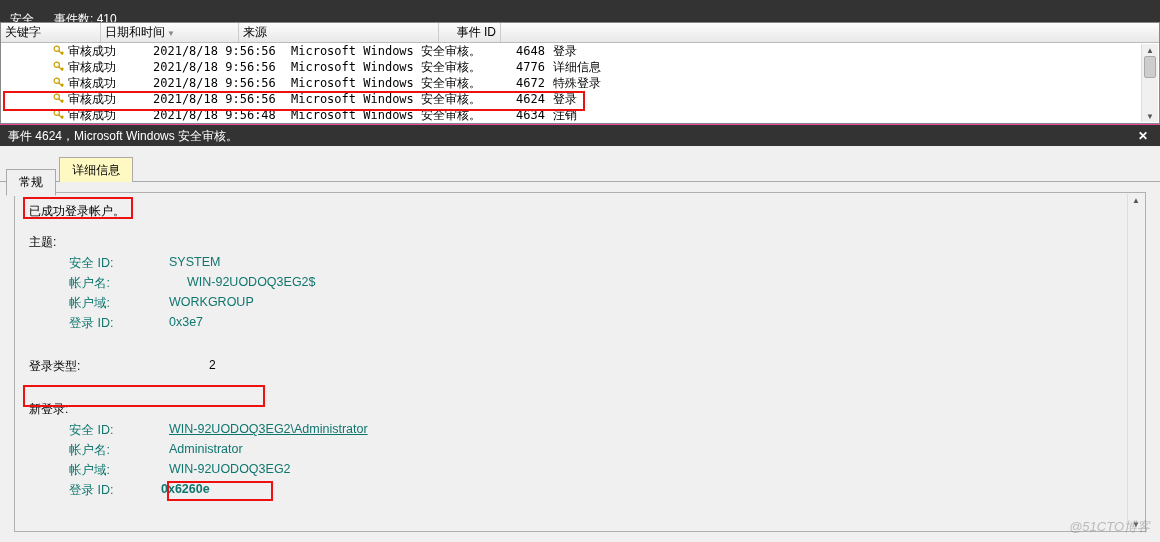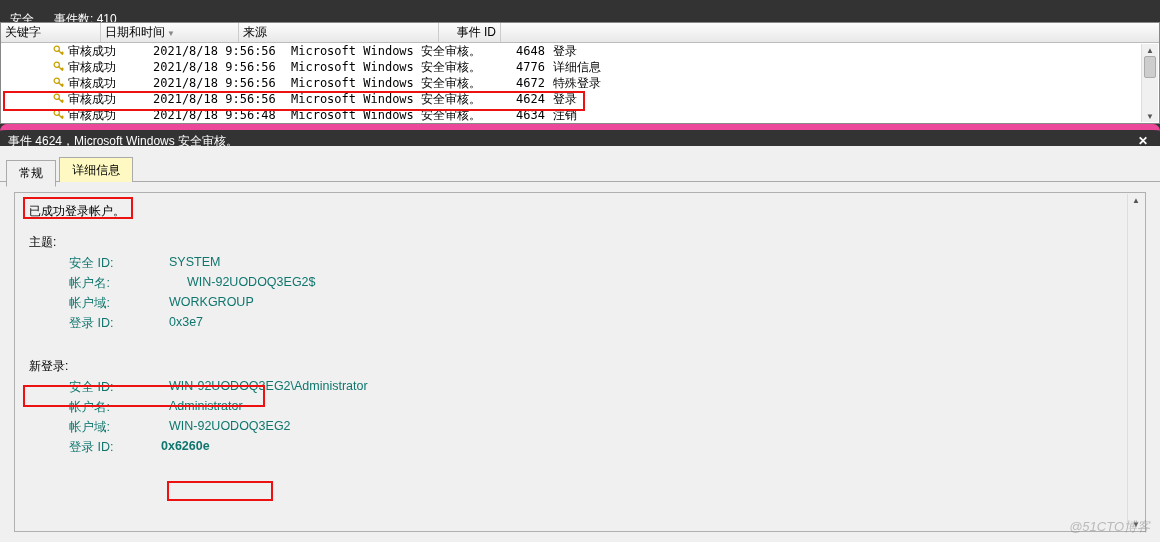--- a/index.html
+++ b/index.html
@@ -92,40 +92,39 @@
       pointer-events: none;
     }
     .detail-title-bar {
       background: #333;
       color: #fff;
       height: 22px;
       line-height: 22px;
       padding: 0 8px;
       display: flex;
       justify-content: space-between;
-      border-top: 6px solid #ec4899;
-      border-radius: 7px;
+      border-top: 1px solid #ec4899;
     }
     .detail-close { cursor: pointer; font-weight: bold; padding: 0 4px; }
     .tabs-area {
       background: #f0f0f0;
       border-bottom: 1px solid #aaa;
       padding: 6px 6px 0 6px;
       height: 36px;
       position: relative;
     }
     .tab {
       display: inline-block;
       padding: 4px 12px;
       font-size: 12px;
       background: #f0f0f0;
       border: 1px solid #aaa;
       border-bottom: none;
       position: relative;
-      top: 8px;
+      top: 17px;
       color: #000;
     }
     .tab.active {
       background: #f0f0f0;
       border-bottom: 1px solid #f0f0f0;
       z-index: 2;
     }
     .tab.inactive {
       background: #fef9c3;
       top: 5px;
@@ -266,25 +265,29 @@
       </div>
     <div class="kv-row">
         <div class="kv-label">帐户域:</div>
         <div class="kv-value" style="margin-left:10px;">WORKGROUP</div>
       </div>
     <div class="kv-row">
         <div class="kv-label">登录 ID:</div>
         <div class="kv-value" style="margin-left:10px;">0x3e7</div>
       </div>
 
+    <div style="display:flex; margin-top:26px; margin-left:0;">
+      <div style="width:180px;">登录类型:</div>
+      <div>2</div>
+    </div>
 
     <div class="section-title" style="margin-top:26px;">新登录:</div>
     <div class="kv-row">
         <div class="kv-label">安全 ID:</div>
-        <div class="kv-value" style="margin-left:10px;">WIN-92UODOQ3EG2\Administrator</div>
+        <div class="kv-value" style="margin-left:10px;text-decoration:underline;">WIN-92UODOQ3EG2\Administrator</div>
       </div>
     <div class="kv-row">
         <div class="kv-label">帐户名:</div>
         <div class="kv-value" style="margin-left:10px;">Administrator</div>
       </div>
     <div class="kv-row">
         <div class="kv-label">帐户域:</div>
         <div class="kv-value" style="margin-left:10px;">WIN-92UODOQ3EG2</div>
       </div>
     <div class="kv-row">

